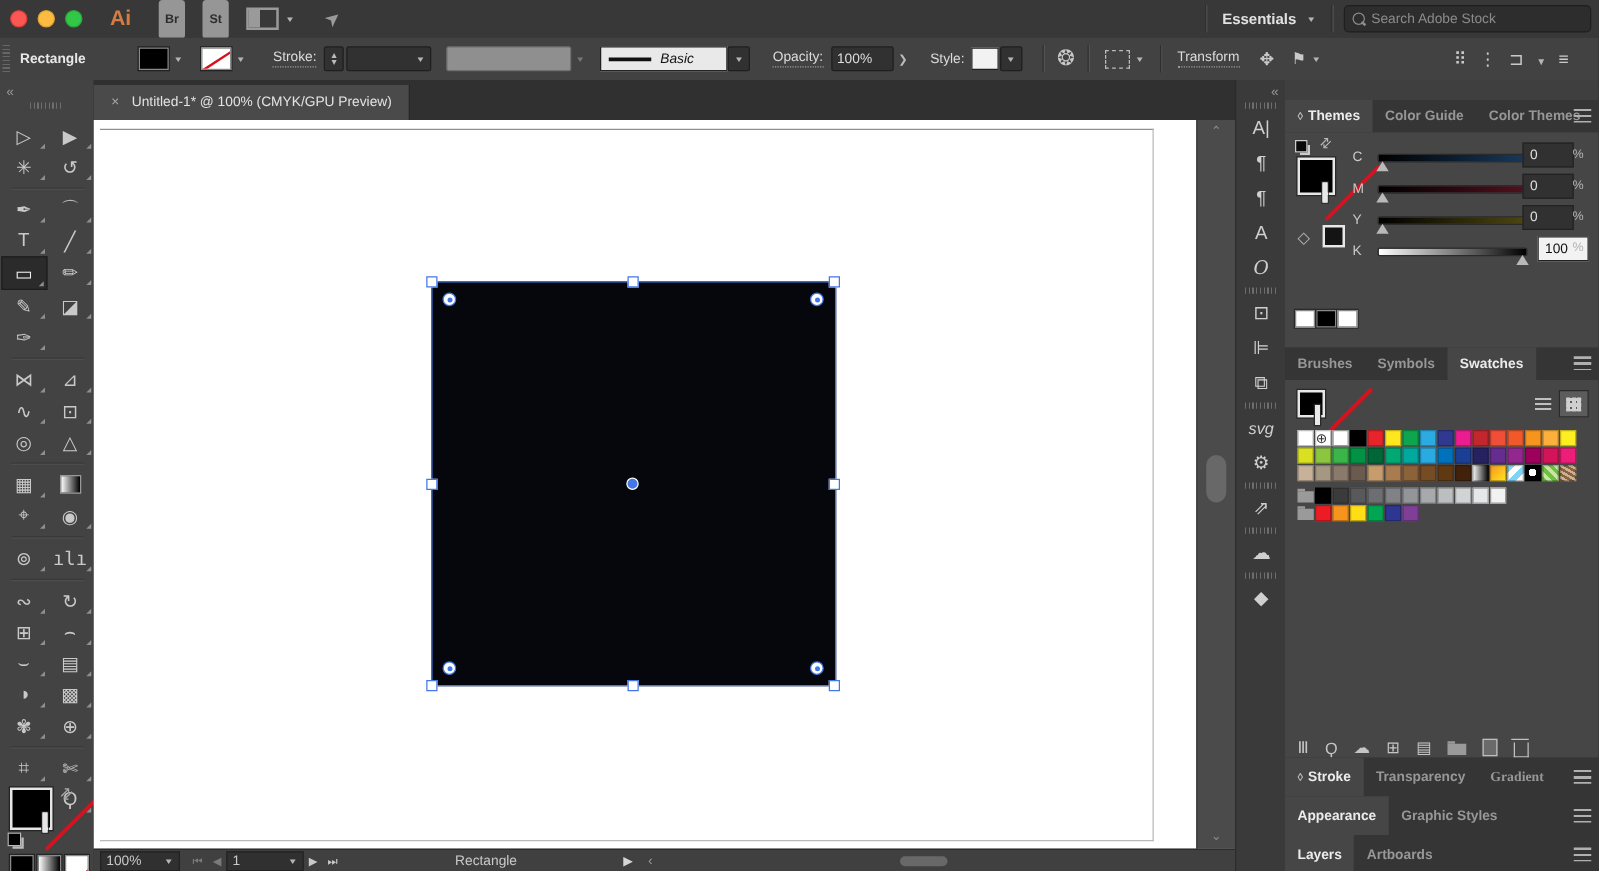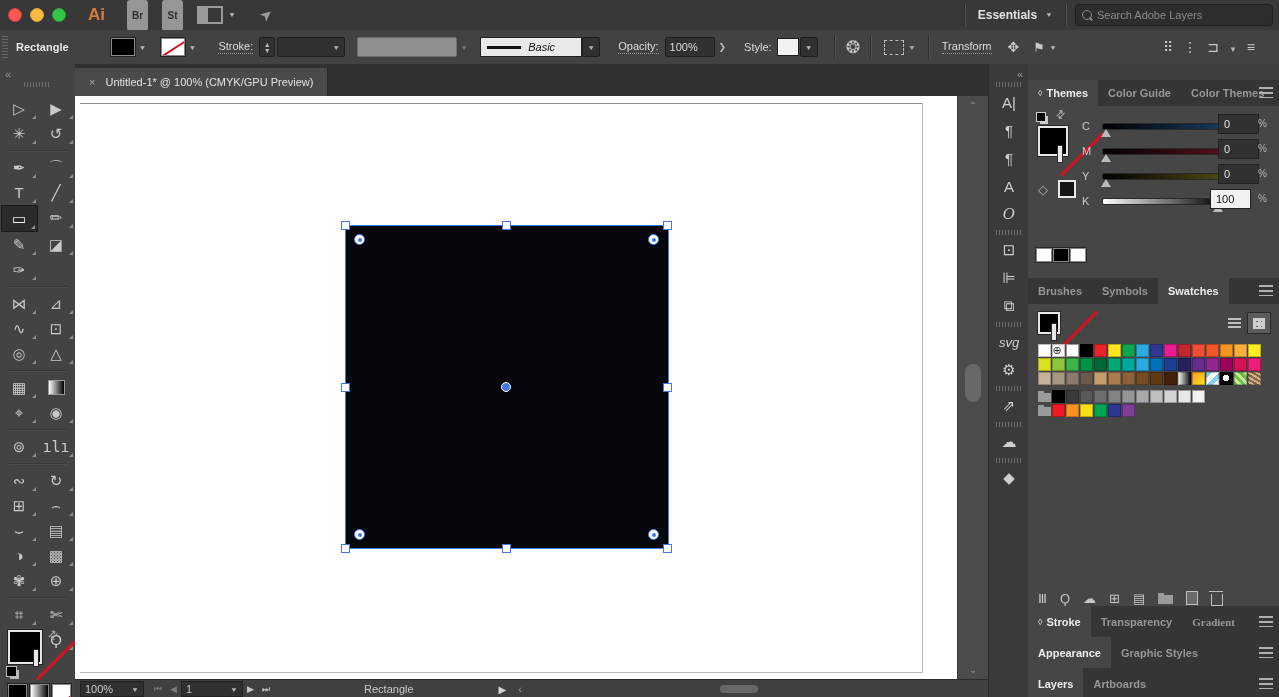--- a/index.html
+++ b/index.html
@@ -133,21 +133,21 @@
 
     <span style="margin-left:auto;" class="vsep"></span>
     <span class="row" style="padding:0 12px;gap:8px;">
       <b style="font-size:12px;color:#e2e2e2;">Essentials</b>
       <span class="chev">▼</span>
     </span>
     <span class="vsep"></span>
     <span style="margin:0 6px 0 8px;">
       <span id="searchbox">
         <span class="mag"></span>
-        <span>Search Adobe Layers</span>
+        <span>Search Adobe Stock</span>
       </span>
     </span>
   </div>
 
   <div id="controlbar" class="abs row">
     <span class="dragdots" style="margin-left:2px;"></span>
     <b style="margin-left:8px;color:#e8e8e8;">Rectangle</b>
 
     <span class="swbox" style="margin-left:42px;background:#000;"></span>
     <span class="chev" style="margin-left:4px;">▼</span>
@@ -401,21 +401,21 @@
             </span>
           </div>
           <span class="vbox" style="left: 190px; top: 58px;">0</span>
           <span class="abs pct" style="left: 230px; top: 62px;">%</span>
           <div class="abs row" style="left: 54px; top: 89px; width: 190px; gap: 6px;">
             <span class="slider-label">K</span>
             <span class="track" style="background: linear-gradient(90deg, rgb(255, 255, 255), rgb(0, 0, 0));">
               <i class="thumb" style="right: -2px;"></i>
             </span>
           </div>
-          <span class="vbox selected" style="left: 182px; top: 83px;">100</span>
+          <span class="vbox selected" style="left: 202px; top: 83px;">100</span>
           <span class="abs pct" style="left: 230px; top: 87px;">%</span>
         </div>
       <div class="abs row" style="left:8px;top:142px;gap:1px;">
         <span class="minisw noneslash"></span>
         <span class="minisw" style="background:#000;"></span>
         <span class="minisw" style="background:#fff;"></span>
       </div>
       <div id="spectrum"></div>
     </div>
 

